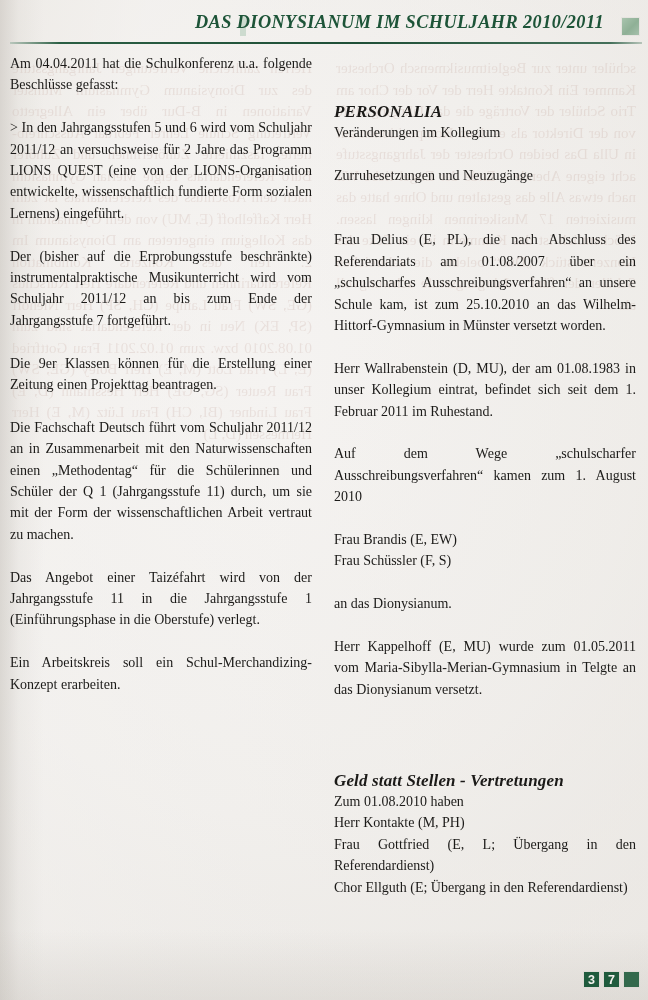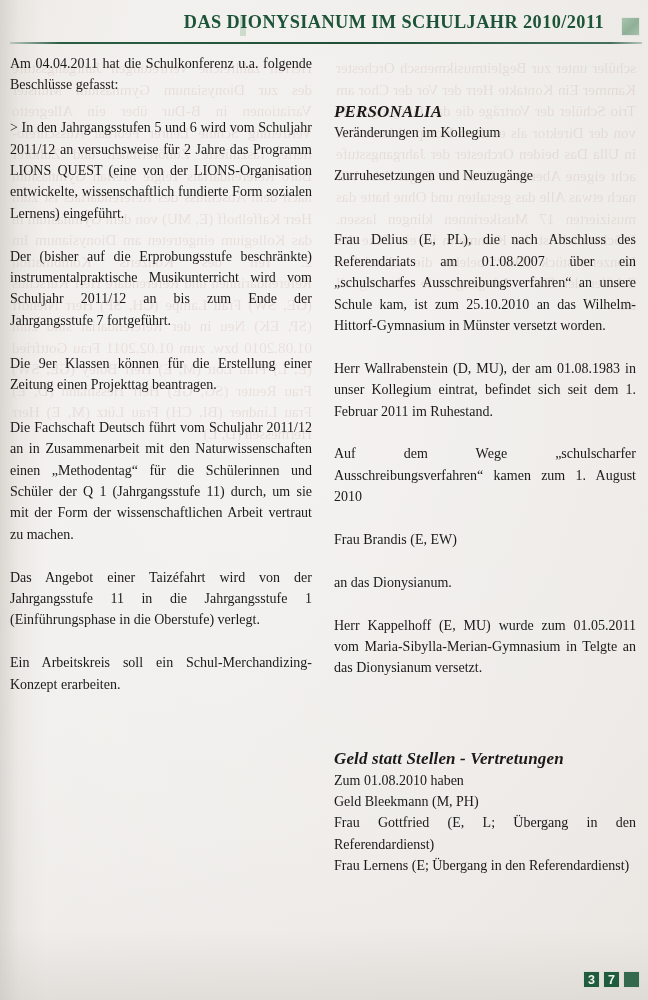--- a/index.html
+++ b/index.html
@@ -75,20 +75,21 @@
   .mast-title {
     position: absolute;
     right: 44px;
     top: 12px;
     font-family: "Liberation Serif", "DejaVu Serif", serif;
     font-weight: bold;
     font-size: 18.3px;
     letter-spacing: 0.42px;
     color: #1d5438;
     white-space: nowrap;
+    font-style: italic;
   }
   .mast-square {
     position: absolute;
     right: 8px;
     top: 17px;
     width: 19px;
     height: 19px;
     background: linear-gradient(135deg, #a9c4ae 0%, #8fb096 55%, #a6c0ab 100%);
     border: 1px solid #e6e4e0;
   }
@@ -204,30 +205,31 @@
     <div class="line plain">Zurruhesetzungen und Neuzugänge</div>
     <div class="gap"></div>
     <div class="gap"></div>
     <p>Frau Delius (E, PL), die nach Abschluss des Referendariats am 01.08.2007 über ein „schulscharfes Ausschreibungsverfahren“ an unsere Schule kam,  ist zum 25.10.2010 an das Wilhelm-Hittorf-Gymnasium in Münster versetzt worden.</p>
     <div class="gap"></div>
     <p>Herr Wallrabenstein (D, MU), der am 01.08.1983 in unser Kollegium eintrat, befindet sich seit dem 1. Februar 2011 im Ruhestand.</p>
     <div class="gap"></div>
     <p>Auf dem Wege „schulscharfer Ausschreibungsverfahren“ kamen  zum 1. August 2010</p>
     <div class="gap"></div>
     <div class="line plain">Frau Brandis (E, EW)</div>
+    <div class="line plain">Frau Schüssler (F, S)</div>
     <div class="gap"></div>
     <div class="line plain">an das Dionysianum.</div>
     <div class="gap"></div>
     <p>Herr Kappelhoff (E, MU) wurde zum 01.05.2011  vom  Maria-Sibylla-Merian-Gymnasium in Telgte an das Dionysianum versetzt.</p>
     <div class="gap"></div>
     <div class="ital-head">Geld statt Stellen - Vertretungen</div>
     <div class="line plain">Zum 01.08.2010 haben</div>
-    <div class="line plain">Geld Bleekmann (M, PH)</div>
+    <div class="line plain">Herr Kontakte (M, PH)</div>
     <p>Frau Gottfried (E, L; Übergang in den Referendardienst)</p>
-    <p>Frau Lernens (E; Übergang in den Referendardienst)</p>
+    <p>Chor Ellguth (E; Übergang in den Referendardienst)</p>
   </div>
 
 </div>
 
 <div class="folio">
   <div class="digit">3</div>
   <div class="digit">7</div>
   <div class="blank"></div>
 </div>
 

